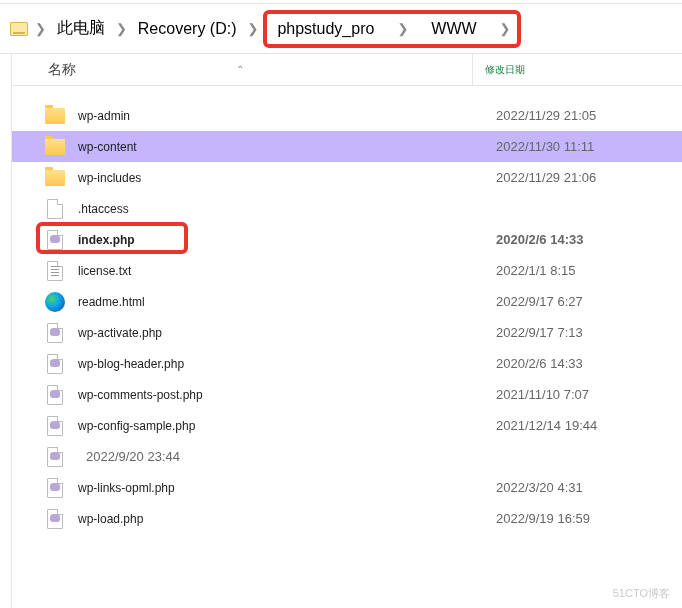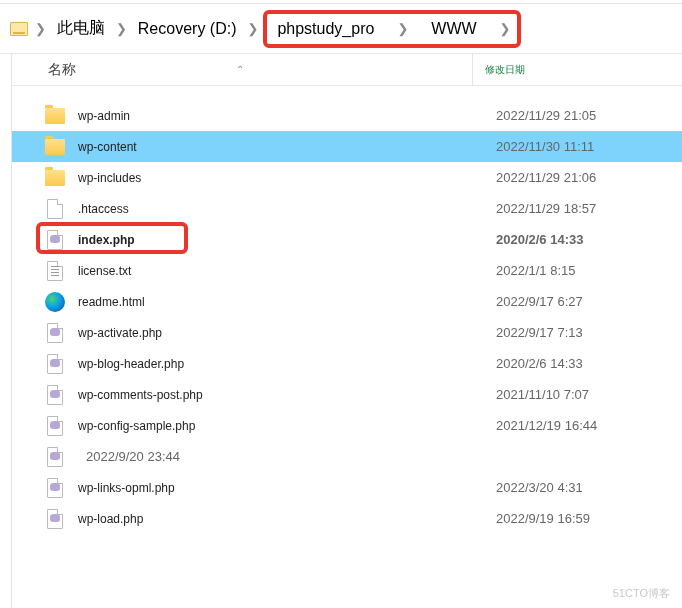--- a/index.html
+++ b/index.html
@@ -115,21 +115,21 @@
     .file-list {
       padding-top: 14px;
     }
     .file-row {
       display: flex;
       align-items: center;
       height: 31px;
       padding-left: 32px;
     }
     .file-row.selected {
-      background: #7dd3fc;
+      background: #c4b5fd;
     }
     .file-row .icon {
       width: 22px;
       height: 22px;
       display: flex;
       align-items: center;
       justify-content: center;
       margin-right: 12px;
       flex-shrink: 0;
     }
@@ -285,21 +285,20 @@
             <div class="folder-ico"></div>
           </div>
           <div class="name">wp-includes</div>
           <div class="date">2022/11/29 21:06</div>
         </div>
         <div class="file-row">
           <div class="icon">
             <div class="file-ico"></div>
           </div>
           <div class="name">.htaccess</div>
-          <div class="date">2022/11/29 18:57</div>
         </div>
         <div class="file-row highlight-index">
           <div class="icon">
             <div class="file-ico php-ico">
               <div class="elephant"></div>
             </div>
           </div>
           <div class="name">index.php</div>
           <div class="date">2020/2/6 14:33</div>
           <div class="red-box"></div>
@@ -345,21 +344,21 @@
           <div class="name">wp-comments-post.php</div>
           <div class="date">2021/11/10 7:07</div>
         </div>
         <div class="file-row">
           <div class="icon">
             <div class="file-ico php-ico">
               <div class="elephant"></div>
             </div>
           </div>
           <div class="name">wp-config-sample.php</div>
-          <div class="date">2021/12/19 16:44</div>
+          <div class="date">2021/12/14 19:44</div>
         </div>
         <div class="file-row">
           <div class="icon">
             <div class="file-ico php-ico">
               <div class="elephant"></div>
             </div>
           </div>
           <div class="date">2022/9/20 23:44</div>
         </div>
         <div class="file-row">

